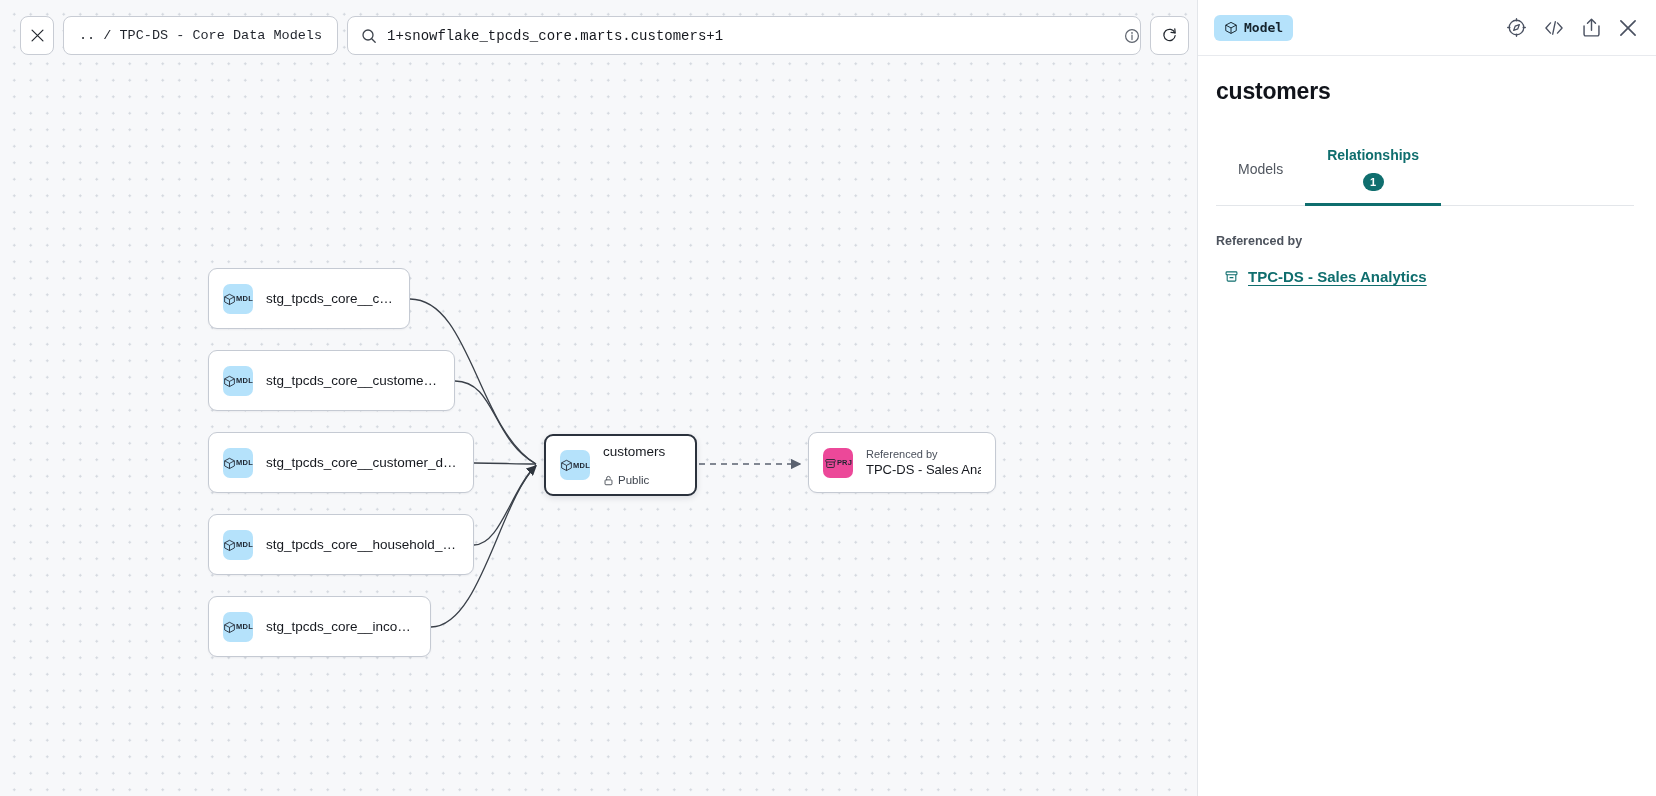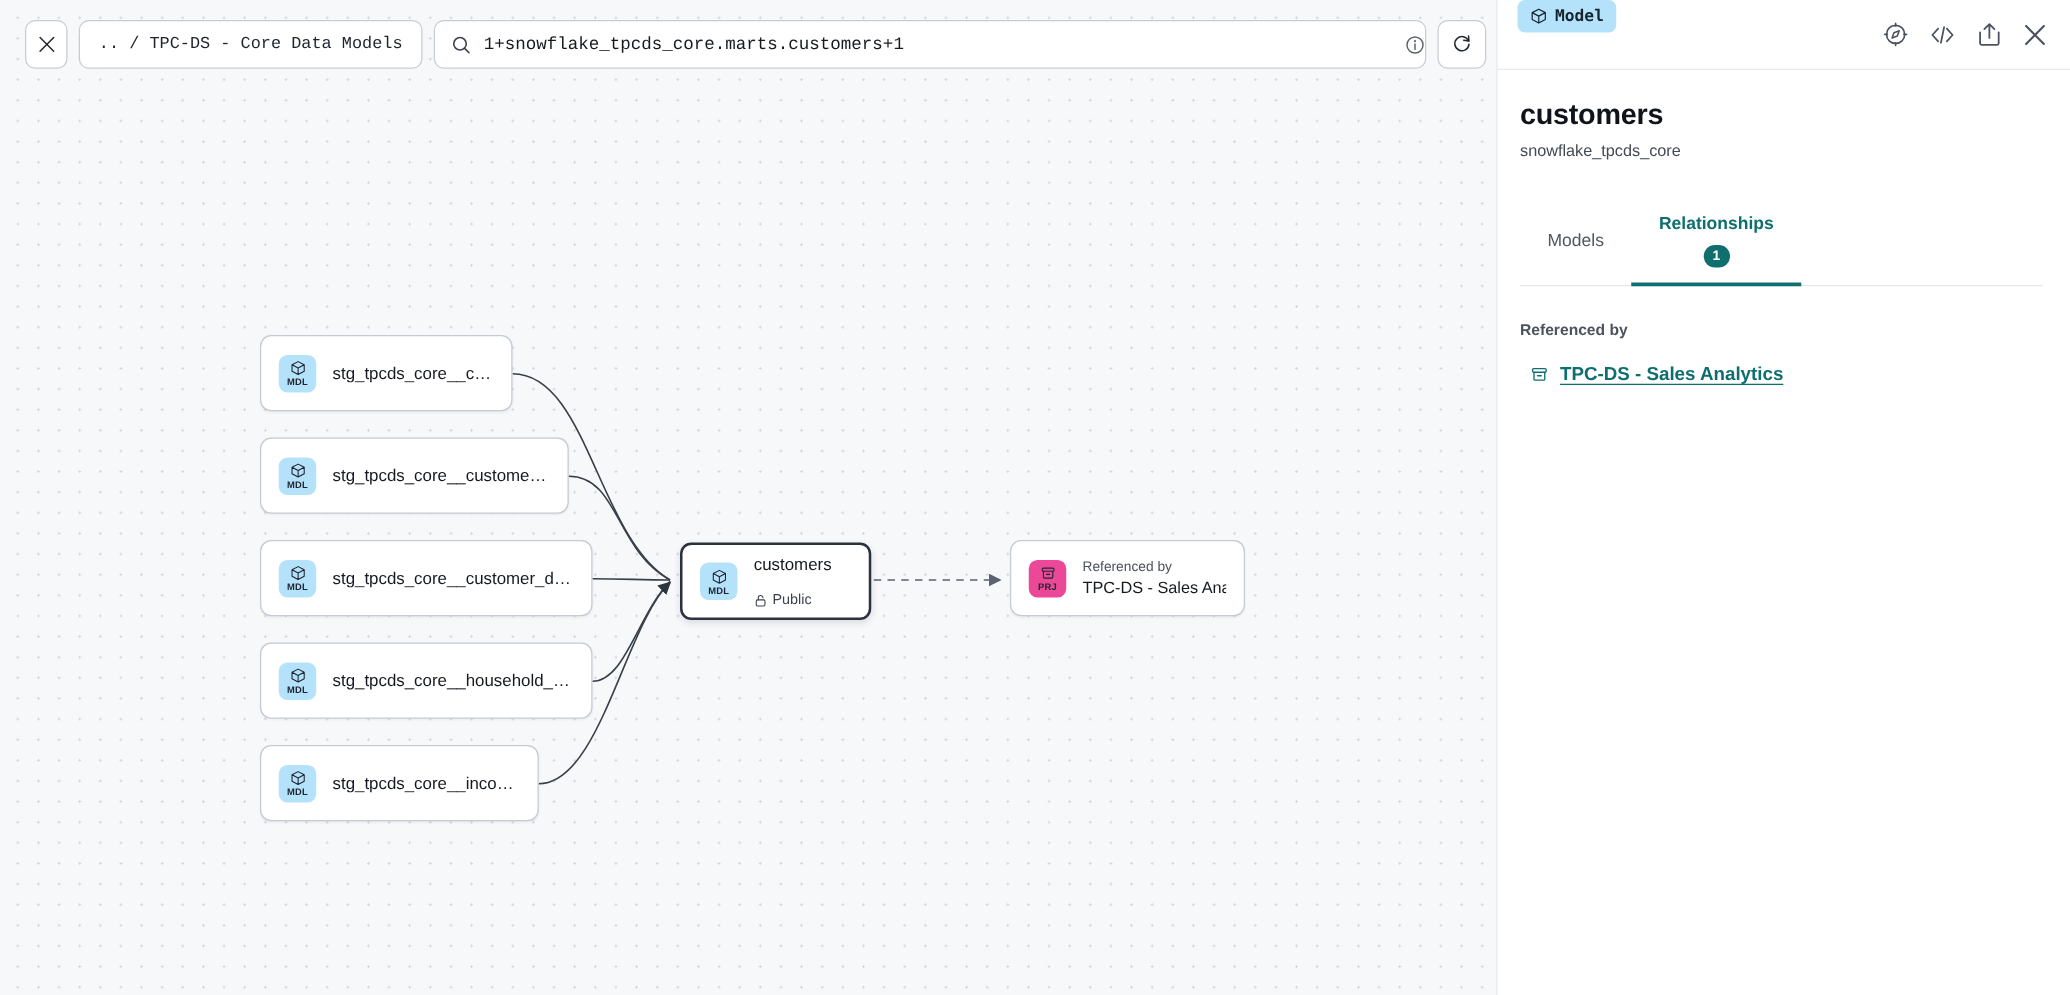--- a/index.html
+++ b/index.html
@@ -72,21 +72,21 @@
     cursor: pointer;
     z-index: 3;
   }
   .node.selected {
     border: 2px solid #2b323d;
     box-shadow: 0 2px 6px rgba(16,24,40,.12);
   }
   .badge {
     width: 30px; height: 30px;
     border-radius: 7px;
-    display: flex; flex-direction: column;
+    display: flex; 
     align-items: center; justify-content: center;
     flex: 0 0 30px;
     gap: 0px;
   }
   .badge-mdl { background: #b5e2fb; }
   .badge-prj { background: #ec4899; }
   .badge .bico { height: 13px; display: block; margin-top: 1px; }
   .badge .btxt {
     font-size: 7.5px; font-weight: 700; letter-spacing: .2px;
     color: #1e2530; line-height: 9px;
@@ -106,21 +106,21 @@
   
   .panel {
     width: 459px; height: 796px;
     background: #ffffff;
     border-left: 1px solid #e3e6ea;
     flex: 0 0 459px;
     position: relative;
   }
   .panel-head {
     height: 56px;
-    display: flex; 
+    display: flex; align-items: center;
     padding: 0 18px 0 16px;
     gap: 10px;
     border-bottom: 1px solid #e8eaee;
   }
   .type-chip {
     background: #b5e2fb;
     border-radius: 6px;
     height: 26px;
     display: flex; align-items: center; gap: 6px;
     padding: 0 10px;
@@ -343,21 +343,20 @@
           <path d="M11 14 V2.6 M6.8 6.6 L11 2.4 L15.2 6.6" fill="none" stroke="#4a5161" stroke-width="1.5" stroke-linecap="round" stroke-linejoin="round"></path>
         </svg>
         <svg class="act" width="20" height="20" viewBox="0 0 18 18">
           <path d="M2.6 2.6 L15.4 15.4 M15.4 2.6 L2.6 15.4" stroke="#4a5161" stroke-width="1.5" fill="none" stroke-linecap="round"></path>
         </svg>
       </div>
     </div>
 
     <div class="panel-body">
       <div class="p-title">customers</div>
-      <div class="p-sub">snowflake_tpcds_core</div>
 
       <div class="tabs">
         <div class="tab">
           <span>Models</span>
         </div>
         <div class="tab active">
           <span>Relationships</span>
           <span class="tab-count">1</span>
         </div>
       </div>

